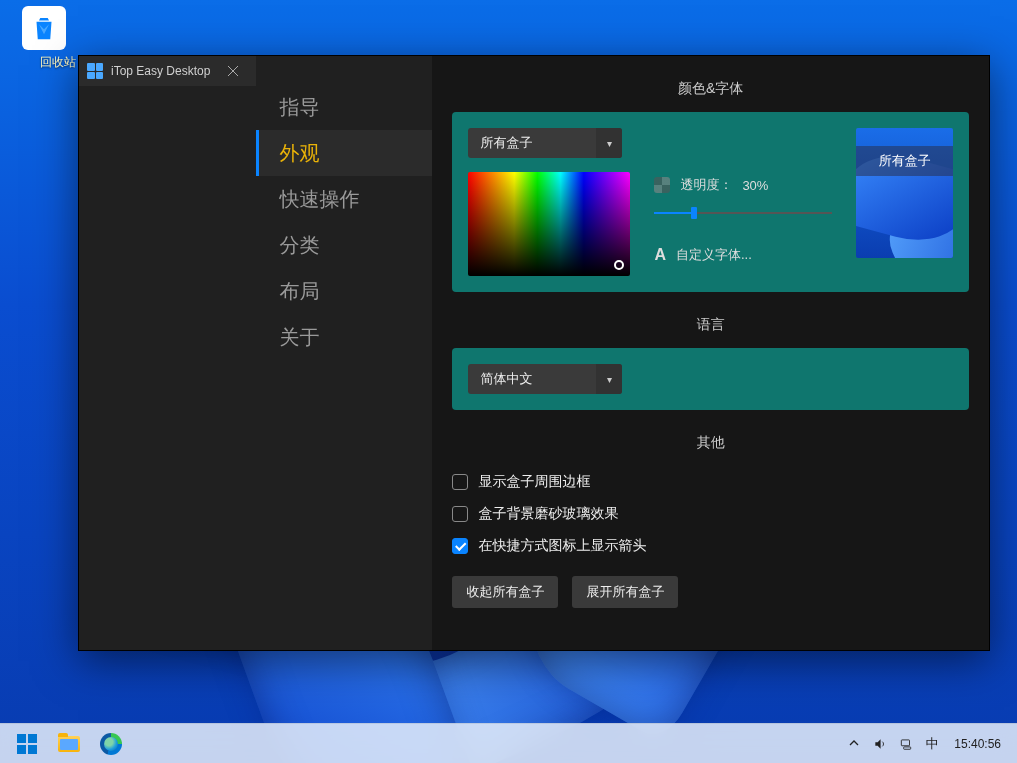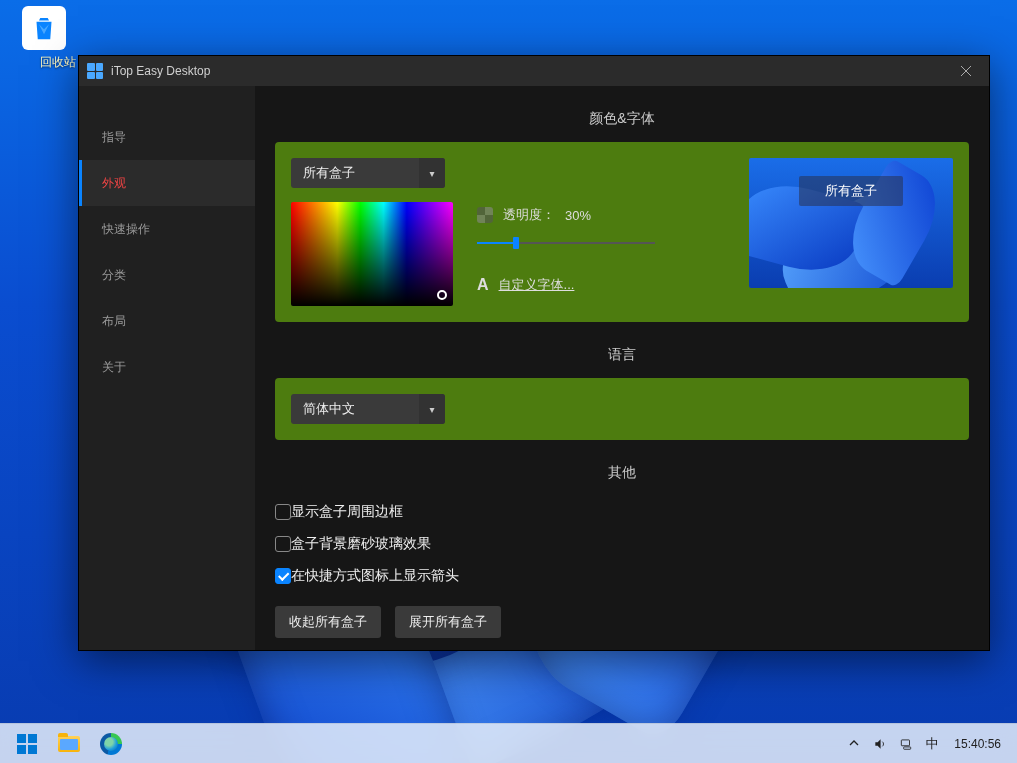--- a/index.html
+++ b/index.html
@@ -15,34 +15,34 @@
   .p4 { width: 320px; height: 200px; left: 300px; bottom: 280px; transform: rotate(40deg);  background: linear-gradient(135deg,#5aa8ff,#1048d0);}
   .p5 { width: 280px; height: 180px; left: 150px; bottom: 80px;  transform: rotate(70deg);  background: linear-gradient(135deg,#3a8dff,#0838c0);}
 
   
   .desktop-icon { position: absolute; left: 12px; top: 6px; width: 64px; text-align: right; color: #fef9c3; font-size: 12px; cursor: pointer; }
   .desktop-icon .bin { width: 44px; height: 44px; margin: 0 auto 4px; background: #fff; border-radius: 6px; display: flex; align-items: center; justify-content: center; }
   .desktop-icon .bin svg { width: 30px; height: 30px; }
   .desktop-icon .lbl { text-shadow: 0 1px 2px rgba(0,0,0,.6); }
 
   
-  .window { position: absolute; left: 78px; top: 55px; width: 912px; height: 596px; background: #202020; border: 1px solid #000; box-shadow: 0 10px 40px rgba(0,0,0,.5); display: flex; flex-direction: column; }
+  .window { position: absolute; left: 78px; top: 55px; width: 912px; height: 596px; background: #202020; border: 1px solid #000; box-shadow: 0 10px 40px rgba(0,0,0,.5); display: flex; }
   .titlebar { height: 30px; background: #2b2b2b; display: flex; align-items: center; padding-left: 8px; color: #d0d0d0; font-size: 12px; }
   .titlebar .logo { width: 16px; height: 16px; margin-right: 8px; display: grid; grid-template-columns: 1fr 1fr; grid-template-rows: 1fr 1fr; gap: 1px; }
   .titlebar .logo span { background: #4aa8ff; border-radius: 1px; }
   .titlebar .close { margin-left: auto; width: 46px; height: 30px; display: flex; align-items: center; justify-content: center; color: #aaa; cursor: pointer; }
 
   .body { flex: 1; display: flex; overflow: hidden; }
   .sidebar { width: 176px; background: #202020; padding-top: 28px; }
-  .nav-item { height: 46px; display: flex; align-items: center; padding-left: 20px; color: #9a9a9a; font-size: 12px; cursor: pointer; border-left: 3px solid transparent; }
-  .nav-item.active { color: #ef4444; background: #2b2b2b; border-left-color: #0a84ff; }
+  .nav-item { height: 46px; display: flex; align-items: center; padding-left: 20px; color: #9a9a9a; font-size: 20px; cursor: pointer; border-left: 3px solid transparent; }
+  .nav-item.active { color: #eab308; background: #2b2b2b; border-left-color: #0a84ff; }
 
   .content { flex: 1; background: #161616; overflow-y: auto; padding: 24px 20px; color: #ddd; }
   .section-title { font-size: 14px; color: #ccc; margin-bottom: 14px; text-align: center; }
-  .panel { background: #4d7c0f; border-radius: 4px; padding: 16px; margin-bottom: 24px; }
+  .panel { background: #0f766e; border-radius: 4px; padding: 16px; margin-bottom: 24px; }
 
   .row1 { display: flex; gap: 24px; align-items: flex-start; }
   .dropdown { display: flex; align-items: center; background: #3a3a3a; border-radius: 3px; height: 30px; overflow: hidden; width: 154px; }
   .dropdown .val { flex: 1; padding: 0 12px; font-size: 13px; color: #eee; }
   .dropdown .caret { width: 26px; height: 30px; background: #323232; display: flex; align-items: center; justify-content: center; color: #ccc; font-size: 10px; }
 
   .picker { width: 162px; height: 104px; margin-top: 14px; border-radius: 2px; position: relative;
     background:
       linear-gradient(to bottom, rgba(0,0,0,0) 0%, #000 100%),
       linear-gradient(to right, #ff0000,#ff8000,#ffff00,#00ff00,#00ffff,#0000ff,#8000ff,#ff00ff);
@@ -51,30 +51,30 @@
 
   .mid { flex: 1; padding-top: 48px; }
   .opacity-row { display: flex; align-items: center; gap: 10px; font-size: 13px; color: #ddd; margin-bottom: 12px; }
   .op-icon { width: 16px; height: 16px; background: repeating-conic-gradient(#888 0 25%, #555 0 50%); border-radius: 3px; opacity: .6; }
   .slider { width: 178px; height: 14px; position: relative; margin-bottom: 26px; }
   .slider .track { position: absolute; top: 6px; left: 0; right: 0; height: 2px; background: #555; }
   .slider .fill  { position: absolute; top: 6px; left: 0; width: 22%; height: 2px; background: #0a84ff; }
   .slider .thumb { position: absolute; top: 1px; left: 22%; width: 6px; height: 12px; background: #0a84ff; border-radius: 1px; transform: translateX(-50%); }
   .font-row { display: flex; align-items: center; gap: 10px; font-size: 13px; }
   .font-row .A { font-weight: bold; font-size: 16px; color: #ddd; }
-  .font-row a { color: #ddd; text-decoration: underline; cursor: pointer; }
+  .font-row a { color: #ddd; cursor: pointer; }
 
   .preview { width: 204px; height: 130px; border-radius: 2px; overflow: hidden; position: relative; background: linear-gradient(180deg,#1a6de8,#0a3db0); margin-left: auto; }
   .preview .mini-petal { position: absolute; border-radius: 50% 10% 50% 10%; }
   .preview .mp1 { width: 140px; height: 90px; left: 30px; bottom: -10px; transform: rotate(-25deg); background: linear-gradient(135deg,#5aa8ff,#1048d0);}
   .preview .mp2 { width: 120px; height: 80px; left: -10px; bottom: 20px; transform: rotate(15deg); background: linear-gradient(135deg,#3a8dff,#0838c0);}
   .preview .mp3 { width: 110px; height: 70px; left: 90px; bottom: 30px; transform: rotate(-60deg); background: linear-gradient(135deg,#4a98ff,#0a3dd0);}
   .preview .badge { position: absolute; left: 50%; top: 18px; transform: translateX(-50%); background: rgba(40,50,80,.55); color: #fff; font-size: 13px; padding: 6px 26px; border-radius: 2px; white-space: nowrap; }
 
-  .check-row { display: flex; align-items: center; font-size: 14px; color: #eee; padding: 7px 0; cursor: pointer; }
+  .check-row { display: flex; align-items: center; gap: 10px; font-size: 14px; color: #eee; padding: 7px 0; cursor: pointer; }
   .chk { width: 16px; height: 16px; border: 1.5px solid #888; border-radius: 3px; display: flex; align-items: center; justify-content: center; flex-shrink: 0; }
   .chk.on { background: #0a84ff; border-color: #0a84ff; }
   .chk.on::after { content: ""; width: 4px; height: 8px; border: solid #fff; border-width: 0 2px 2px 0; transform: rotate(45deg) translateY(-1px); }
 
   .btn-row { display: flex; gap: 14px; margin-top: 14px; }
   .btn { background: #3a3a3a; color: #eee; font-size: 13px; padding: 7px 14px; border-radius: 3px; cursor: pointer; }
 
   
   .taskbar { position: absolute; left: 0; right: 0; bottom: 0; height: 40px; background: rgba(230,238,250,.85); backdrop-filter: blur(10px); display: flex; align-items: center; padding: 0 8px; border-top: 1px solid rgba(0,0,0,.08); }
   .tb-left { display: flex; align-items: center; gap: 4px; }

